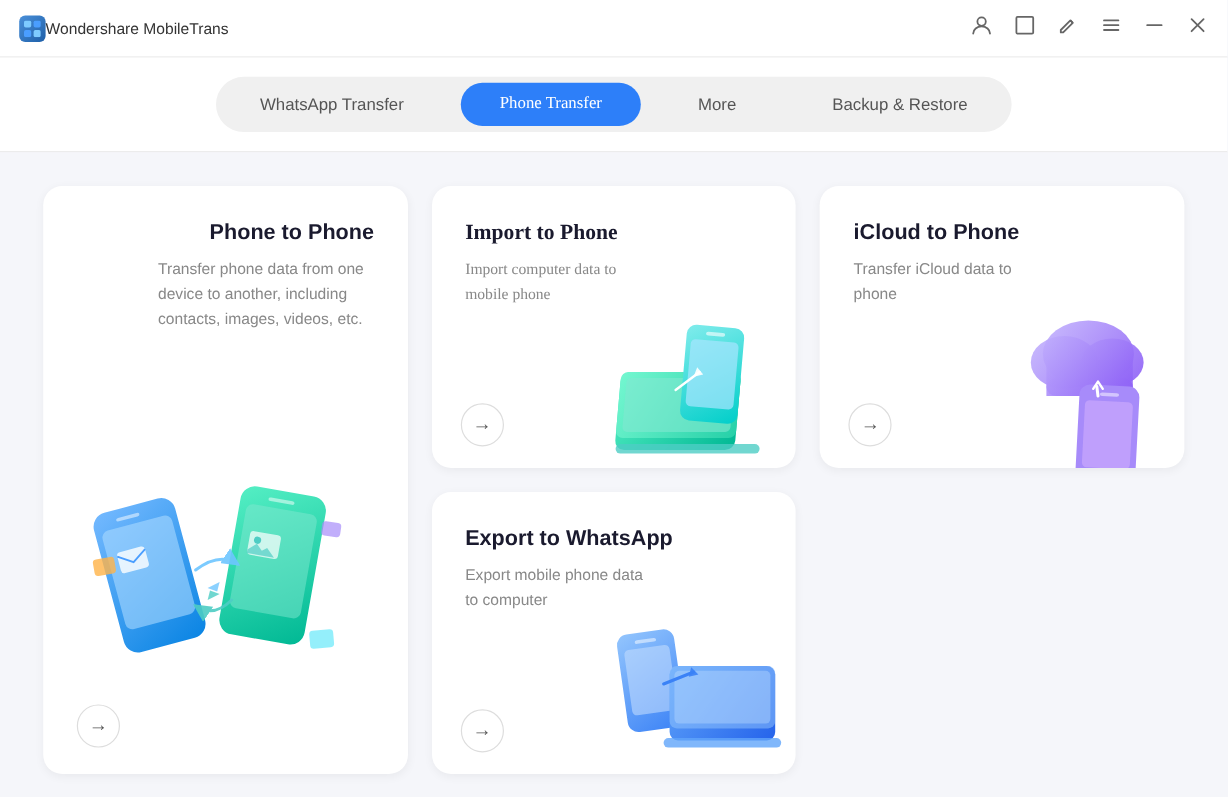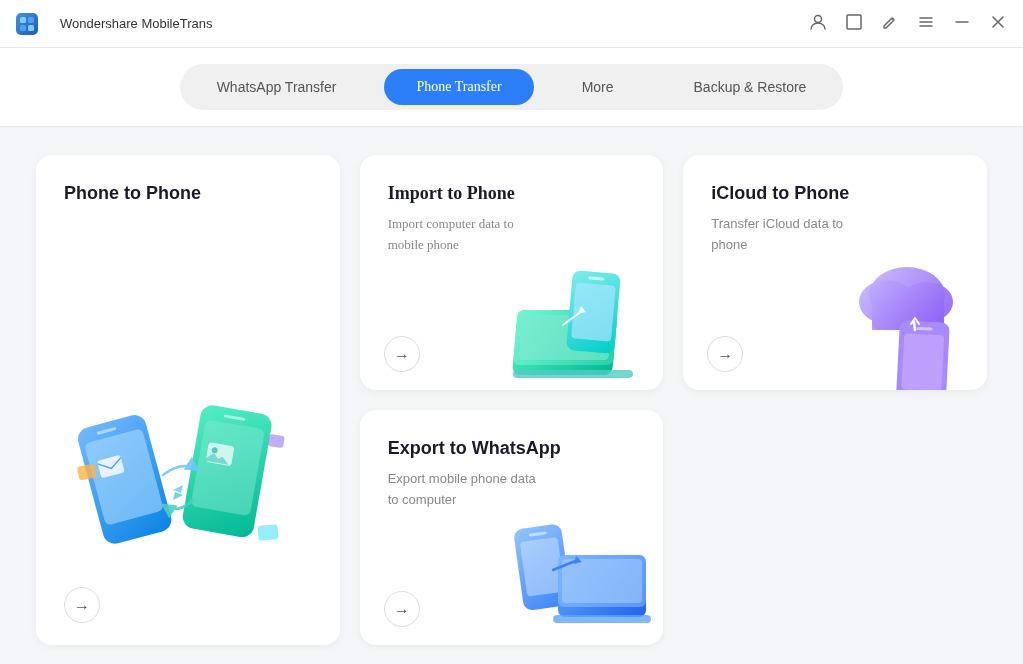--- a/index.html
+++ b/index.html
@@ -19,21 +19,21 @@
       height: 48px;
       display: flex;
       align-items: center;
       padding: 0 16px;
       border-bottom: 1px solid #e8e8e8;
       justify-content: space-between;
     }
     .title-bar-left {
       display: flex;
       align-items: center;
-      gap: 22px;
+      gap: 0;
     }
     .app-icon {
       width: 22px;
       height: 22px;
       background: linear-gradient(135deg, #4a90d9, #1e5fa8);
       border-radius: 5px;
       display: flex;
       align-items: center;
       justify-content: center;
       font-size: 12px;
@@ -106,20 +106,21 @@
 
     .card {
       background: #ffffff;
       border-radius: 16px;
       padding: 28px 28px 22px 28px;
       position: relative;
       overflow: hidden;
       cursor: pointer;
       transition: box-shadow 0.2s;
       box-shadow: 0 2px 8px rgba(0,0,0,0.05);
+      align-items: flex-end;
     }
 
     .card-large {
       grid-row: 1 / 3;
       display: flex;
       flex-direction: column;
     }
 
     .card-title {
       font-size: 18px;
@@ -218,20 +219,21 @@
       <span>Backup &amp; Restore</span>
     </div>
   </div>
 </div>
 
 <div class="main-content">
   <div class="cards-grid">
 
     <div class="card card-large">
       <div class="card-title">Phone to Phone</div>
+      <div class="card-desc">Transfer phone data from one device to another, including contacts, images, videos, etc.</div>
 
       <div style="position:absolute; bottom:60px; left:50%; transform:translateX(-50%); width:240px; height:190px;">
         <svg width="240" height="190" viewBox="0 0 240 190" fill="none" xmlns="http://www.w3.org/2000/svg">
 
           <g transform="rotate(-15, 75, 95)">
             <rect x="25" y="20" width="70" height="120" rx="12" fill="url(#bluePhoneGrad)"></rect>
             <rect x="30" y="35" width="60" height="85" rx="6" fill="#a8d8ff" opacity="0.6"></rect>
             <rect x="45" y="27" width="20" height="3" rx="2" fill="rgba(255,255,255,0.5)"></rect>
 
             <rect x="38" y="55" width="24" height="18" rx="3" fill="rgba(255,255,255,0.8)"></rect>

